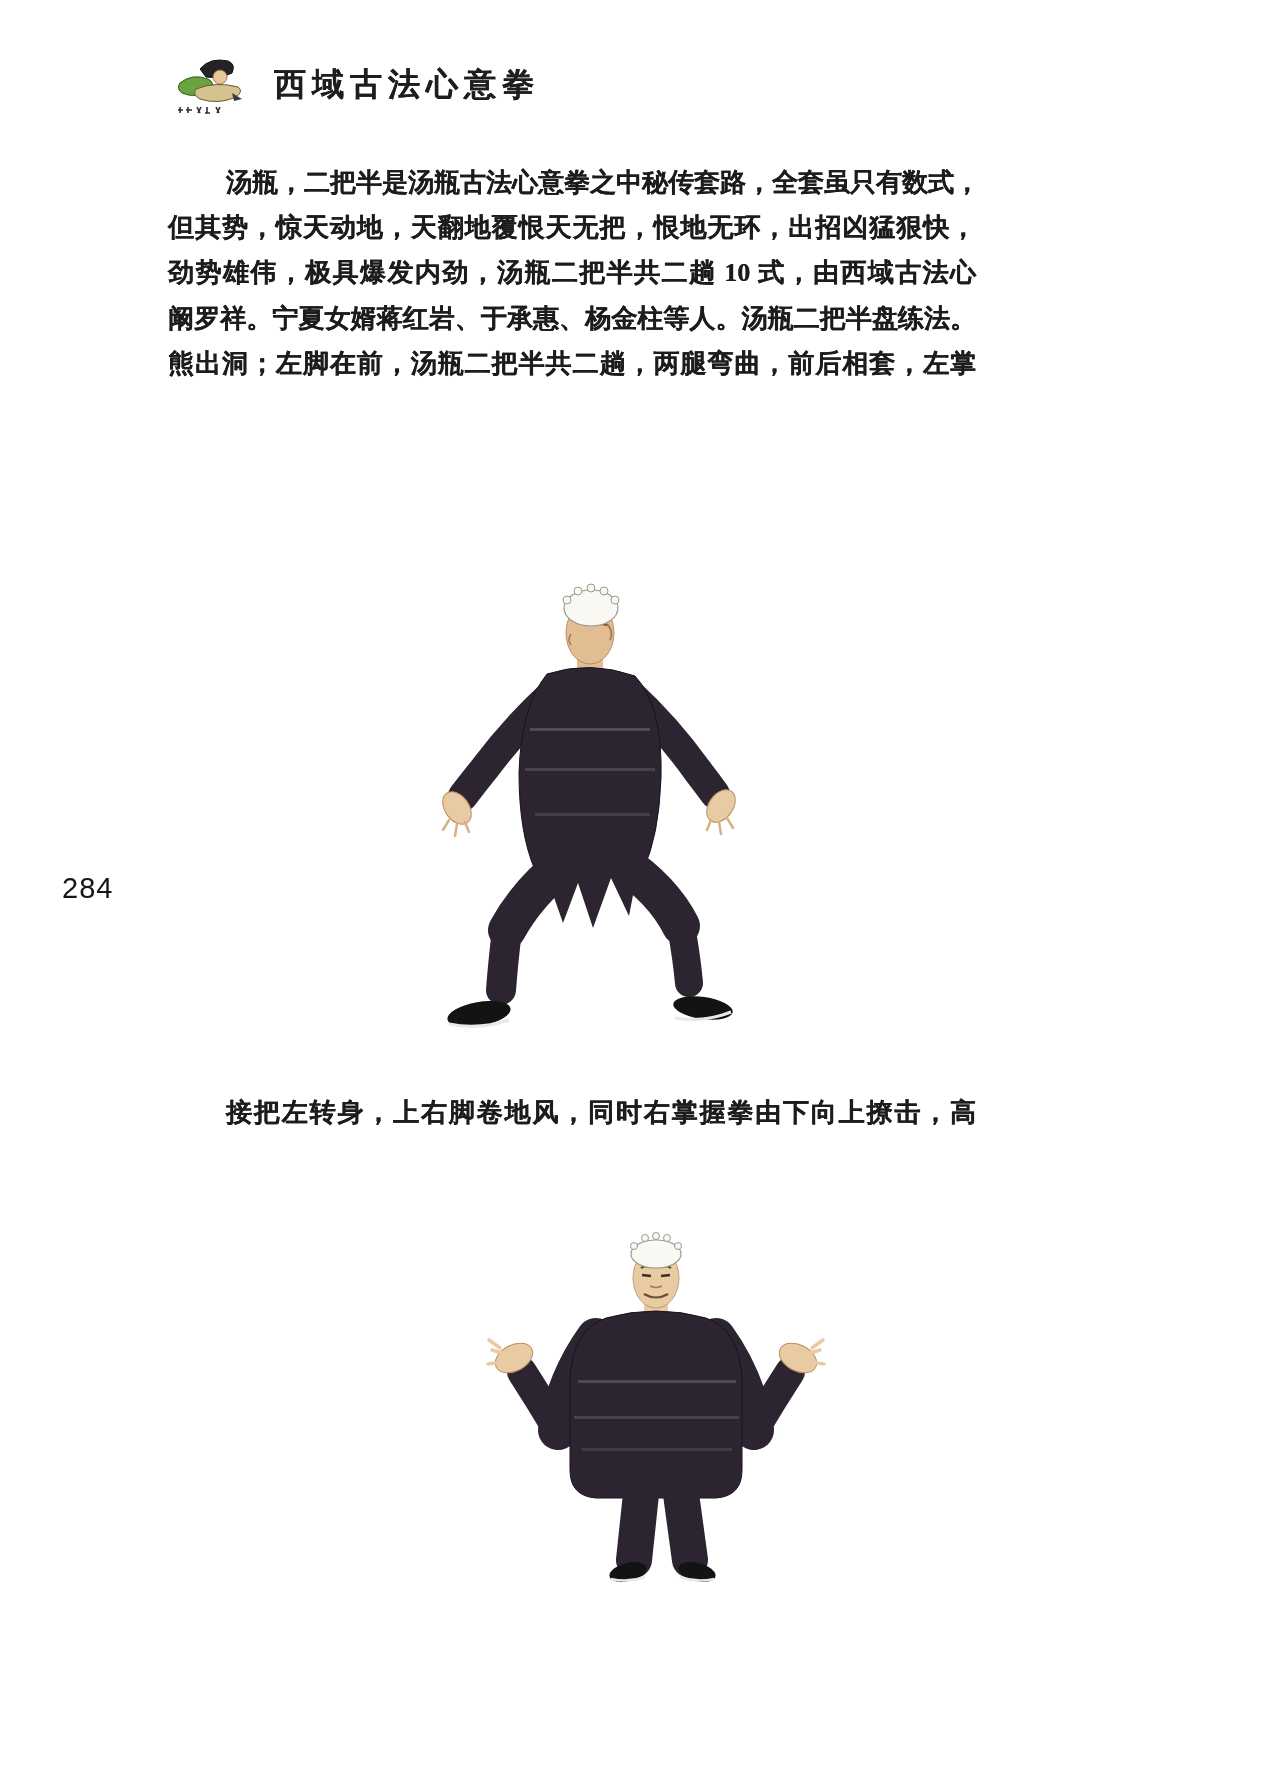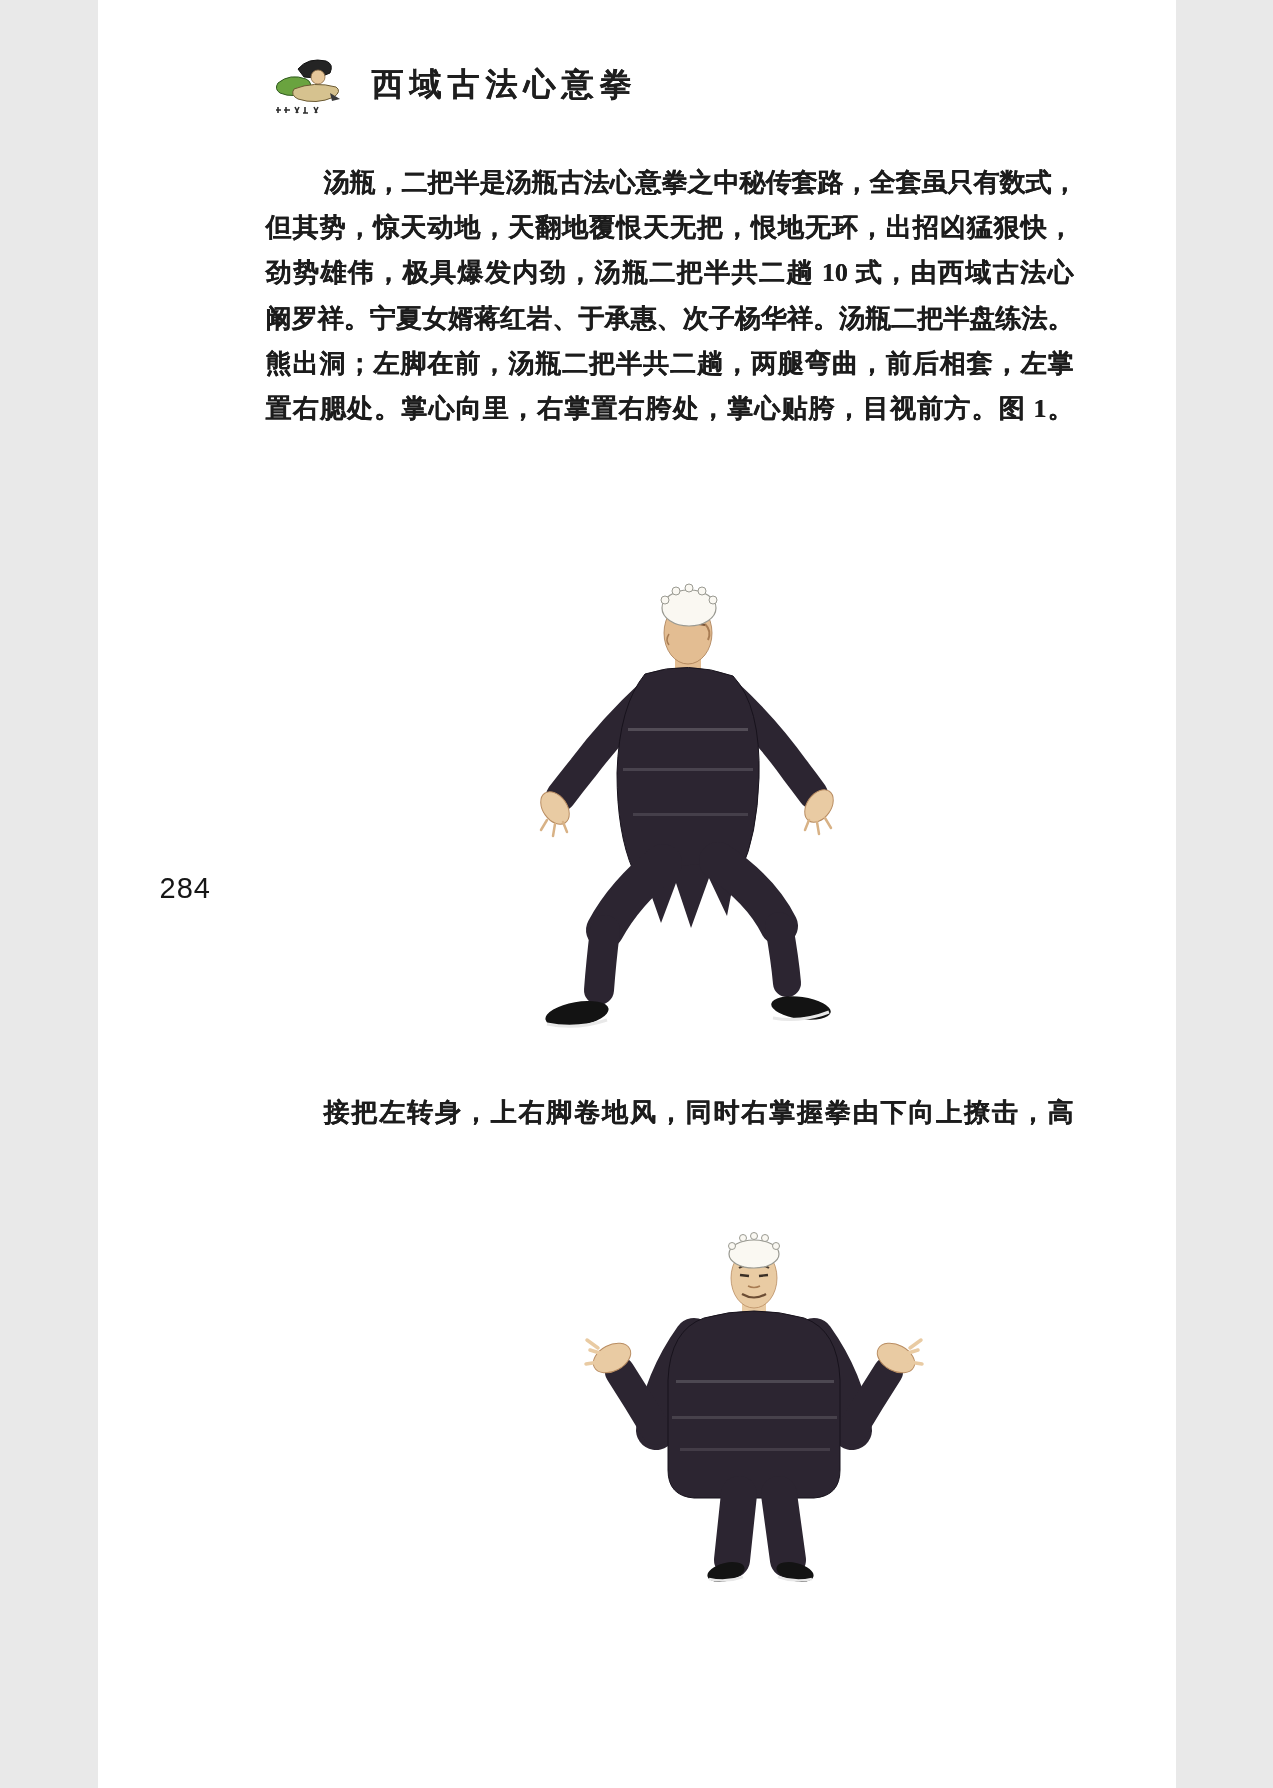--- a/index.html
+++ b/index.html
@@ -1,18 +1,18 @@
 <!DOCTYPE html>
 <html lang="zh"><head>
 <meta charset="utf-8">
 <style>
   html, body { margin: 0; padding: 0; background: #e9e9e9; }
   .page {
     position: relative;
-    width: 1078px;
+    width: 1273px;
     height: 1788px;
     margin: 0 auto;
     background: #ffffff;
     overflow: hidden;
     font-family: "Liberation Serif", "DejaVu Serif", serif;
     color: #1c1c1c;
   }
 
   
   .page-header {
@@ -97,23 +97,22 @@
         </g>
       </svg>
     </div>
     <div class="header-title">西域古法心意拳</div>
   </header>
 
   <section class="para para1">
     <p class="line indent">汤瓶，二把半是汤瓶古法心意拳之中秘传套路，全套虽只有数式，</p>
     <p class="line">但其势，惊天动地，天翻地覆恨天无把，恨地无环，出招凶猛狠快，</p>
     <p class="line">劲势雄伟，极具爆发内劲，汤瓶二把半共二趟 10 式，由西域古法心</p>
-    <p class="line">阚罗祥。宁夏女婿蒋红岩、于承惠、次子杨华祥。汤瓶二把半盘练法。</p>
+    <p class="line">阚罗祥。宁夏女婿蒋红岩、于承惠、杨金柱等人。汤瓶二把半盘练法。</p>
     <p class="line">熊出洞；左脚在前，汤瓶二把半共二趟，两腿弯曲，前后相套，左掌</p>
-    <p class="line">置右腮处。掌心向里，右掌置右胯处，掌心贴胯，目视前方。图 1。</p>
   </section>
 
   <div class="page-number">284</div>
 
   <figure class="figure figure-1">
     <svg viewBox="0 0 345 470" xmlns="http://www.w3.org/2000/svg">
 
       <path d="M138,115 Q100,150 70,190 Q58,205 48,218" fill="none" stroke="#2c2531" stroke-width="30" stroke-linecap="round"></path>
       <path d="M214,115 Q252,150 282,192 Q292,205 300,216" fill="none" stroke="#2c2531" stroke-width="30" stroke-linecap="round"></path>
 

